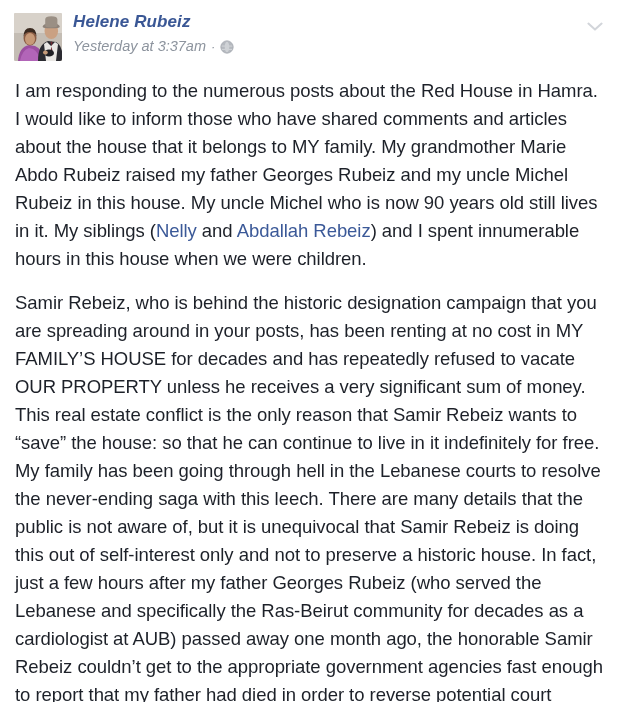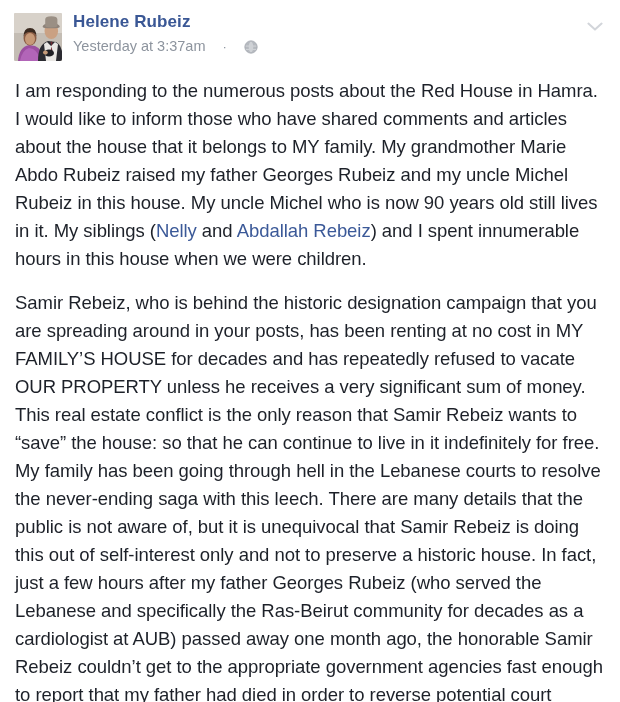--- a/index.html
+++ b/index.html
@@ -40,39 +40,40 @@
     background: #c8c2bb;
     position: relative;
     margin-top: 1px;
   }
   .avatar svg { display: block; }
 
   .header-text {
     margin-left: 11px;
     padding-top: 1px;
     line-height: 1.1;
+    font-style: italic;
   }
 
   .author-name {
     display: inline-block;
     font-size: 17px;
     font-weight: bold;
     color: #3a5795;
     letter-spacing: 0.1px;
     text-decoration: none;
     cursor: pointer;
   }
 
   .meta-line {
     margin-top: 7px;
     font-size: 14.5px;
     color: #8d949e;
     display: flex;
     align-items: center;
-    gap: 17px;
+    gap: 5px;
     white-space: nowrap;
   }
   .timestamp {
     color: #8d949e;
     text-decoration: none;
     cursor: pointer;
   }
   .meta-dot {
     color: #8d949e;
     font-size: 13px;

